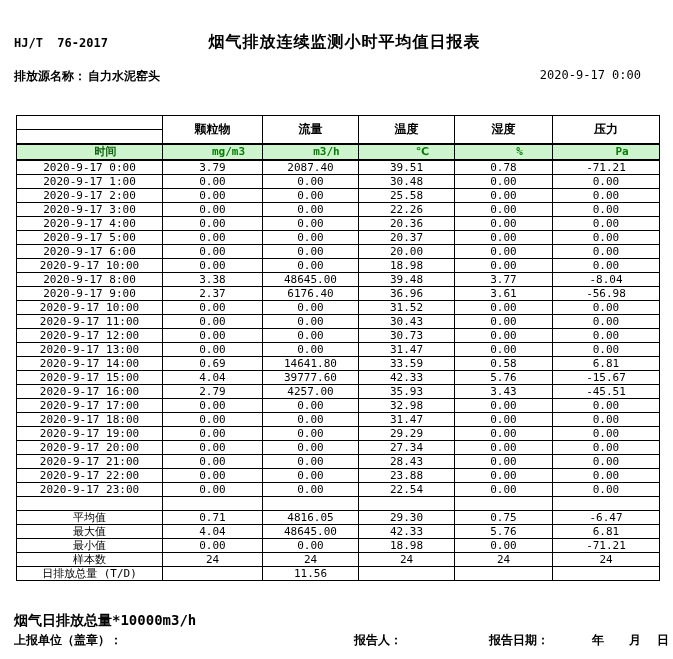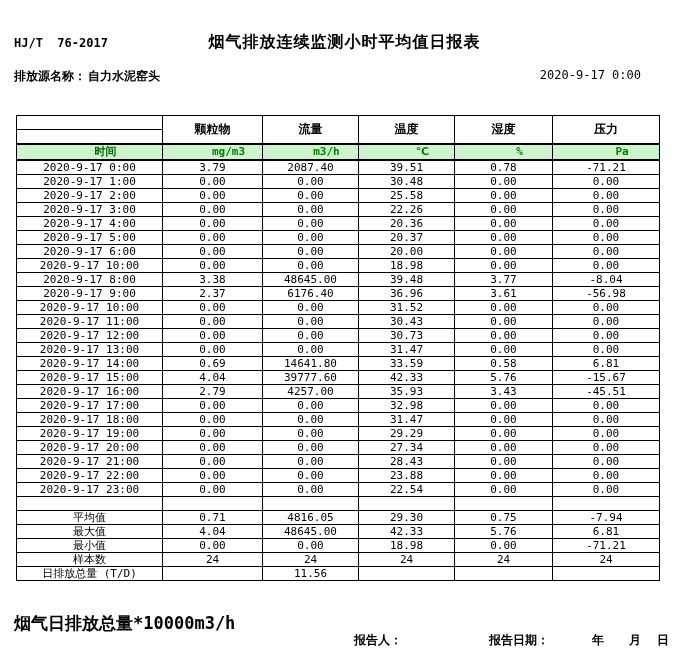--- a/index.html
+++ b/index.html
@@ -24,21 +24,21 @@
     font-size:11px; font-weight:normal; text-align:center;
     height:13px; line-height:13px; overflow:hidden; white-space:nowrap;
   }
   table.report th.colhead { font-size:12px; font-weight:bold; height:13px; }
   tr.unit-row td {
     background:#cdf4cd; color:#067d06; font-weight:bold;
     border-top:2px solid #000; border-bottom:2px solid #000; height:14px; line-height:14px;padding-left:32px;
   }
   tr.unit-row td.time-head { color:#0a5f0a; }
   tr.spacer-row td { height:13px; }
-  .note-line { position:absolute; left:14px; top:612px; font-size:17px; font-weight:bold; }
+  .note-line { position:absolute; left:14px; top:612px; font-size:14px; font-weight:bold; }
   .sign-line { position:absolute; left:0; top:632px; width:673px; height:18px; font-size:12px; font-weight:bold; }
   .sign-line span { position:absolute; white-space:nowrap; }
   .lbl-unit  { left:14px; }
   .lbl-resp  { left:224px;margin-top:32px; }
   .lbl-rep   { left:354px; }
   .lbl-date  { left:489px; }
   .lbl-year  { left:592px; }
   .lbl-month { left:629px; }
   .lbl-day   { left:657px; }
 </style>
@@ -287,21 +287,21 @@
         <td></td>
     </tr>
   </tbody>
   <tbody>
       <tr>
         <td>平均值</td>
         <td>0.71</td>
         <td>4816.05</td>
         <td>29.30</td>
         <td>0.75</td>
-        <td>-7.94</td>
+        <td>-6.47</td>
       </tr>
       <tr>
         <td>最大值</td>
         <td>4.04</td>
         <td>48645.00</td>
         <td>42.33</td>
         <td>5.76</td>
         <td>6.81</td>
       </tr>
       <tr>
@@ -327,19 +327,20 @@
         <td></td>
         <td></td>
         <td></td>
       </tr>
     </tbody>
 </table>
 
 <div class="note-line">烟气日排放总量*10000m3/h</div>
 
 <div class="sign-line">
+  <span class="lbl-unit">上报单位（盖章）：</span>
   <span class="lbl-resp">负责人：</span>
   <span class="lbl-rep">报告人：</span>
   <span class="lbl-date">报告日期：</span>
   <span class="lbl-year">年</span>
   <span class="lbl-month">月</span>
   <span class="lbl-day">日</span>
 </div>
 
 </body></html>

